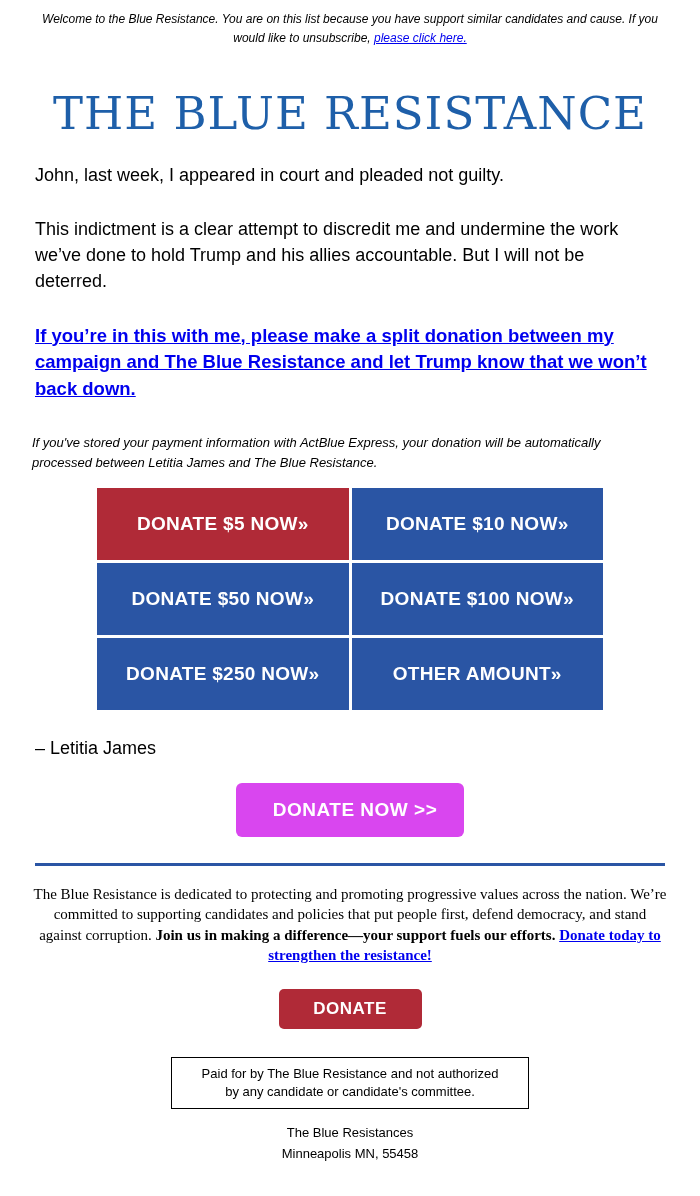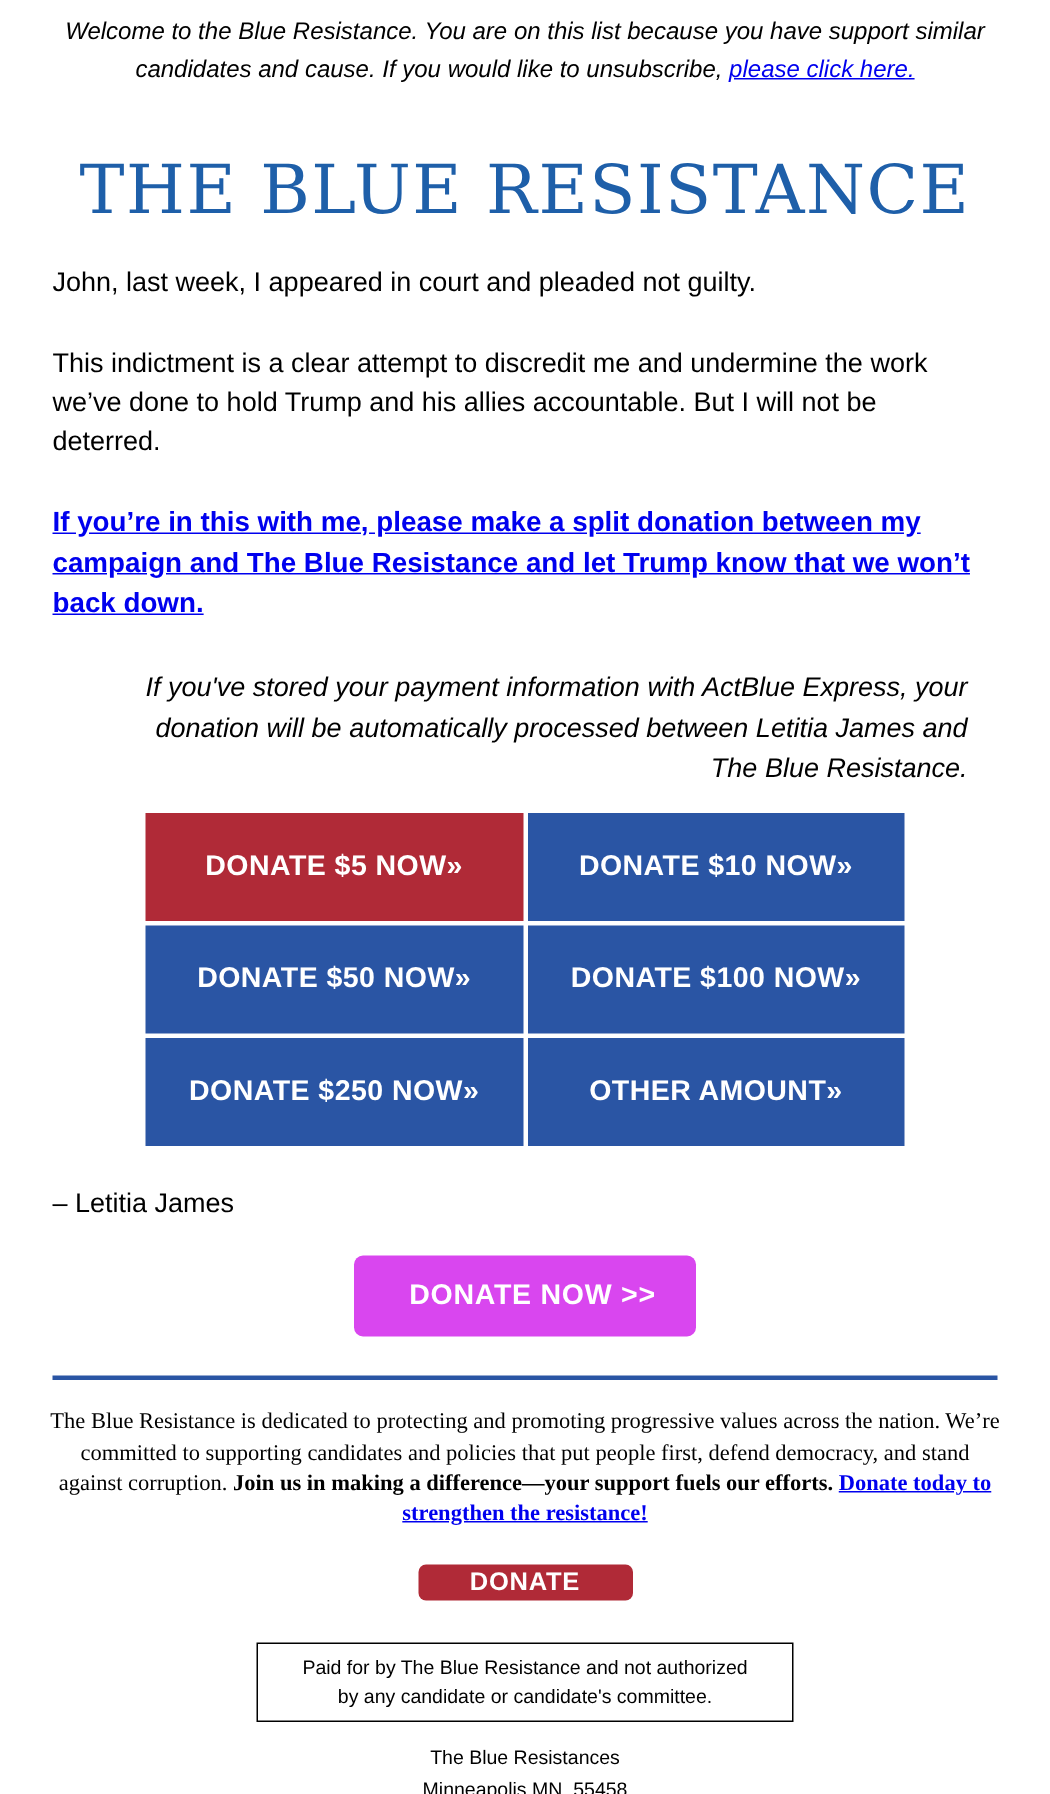--- a/index.html
+++ b/index.html
@@ -1,21 +1,21 @@
 <!DOCTYPE html>
 <html><head>
 <meta charset="utf-8">
 <style>
   * { box-sizing: border-box; }
   html, body { margin: 0; padding: 0; background: #ffffff; }
   body { font-family: "Liberation Sans", sans-serif; color: #000; }
   .page { width: 700px; margin: 0 auto; background: #fff; min-height: 1196px; }
 
   .top-disclaimer {
-    font-style: italic; font-size: 16px; line-height: 1.55;
+    font-style: italic; font-size: 12px; line-height: 1.55;
     text-align: center; padding: 10px 30px 0 30px;
   }
   .link { color: #0000EE; text-decoration: underline; cursor: pointer; }
 
   .logo {
     text-align: center;
     font-family: "DejaVu Serif", serif;
     font-weight: normal;
     font-size: 45px;
     letter-spacing: 1px;
@@ -24,22 +24,22 @@
   }
 
   .body-copy { padding: 0 35px; font-size: 18px; line-height: 1.45; }
   .body-copy p { margin: 0 16px 28px 0; }
   .cta-link {
     color: #0000EE; font-weight: bold; text-decoration: underline;
     font-size: 18.5px; cursor: pointer;
   }
 
   .actblue-note {
-    font-style: italic; font-size: 18px; line-height: 1.5;
-    text-align: right; padding: 2px 55px 0 77px;
+    font-style: italic; font-size: 13px; line-height: 1.5;
+    text-align: left; padding: 2px 55px 0 32px;
   }
 
   .donate-grid {
     width: 506px; margin: 16px auto 0 auto;
     display: grid; grid-template-columns: 1fr 1fr; gap: 3px;
   }
   .donate-btn {
     height: 72px; display: flex; align-items: center; justify-content: center;
     color: #fff; font-weight: bold; font-size: 19px; letter-spacing: 0.3px;
     cursor: pointer; user-select: none;
@@ -65,21 +65,21 @@
     font-size: 15px; line-height: 1.35;
     text-align: center; padding: 18px 33px 0 33px;
   }
   .about .bold { font-weight: bold; }
   .about .link-bold {
     font-weight: bold; color: #0000EE; text-decoration: underline; cursor: pointer;
   }
 
   .donate-red {
     display: block; margin: 24px auto 0 auto;
-    width: 143px; height: 24px;
+    width: 143px; height: 40px;
     background: #b02a37; color: #fff;
     font-family: "Liberation Sans", sans-serif;
     font-weight: bold; font-size: 17px; letter-spacing: 0.5px;
     border: none; border-radius: 5px; cursor: pointer;
   }
 
   .paid-box {
     width: 358px; margin: 28px auto 0 auto;
     border: 1px solid #000; padding: 7px 28px;
     font-size: 13px; line-height: 1.4; text-align: center;

